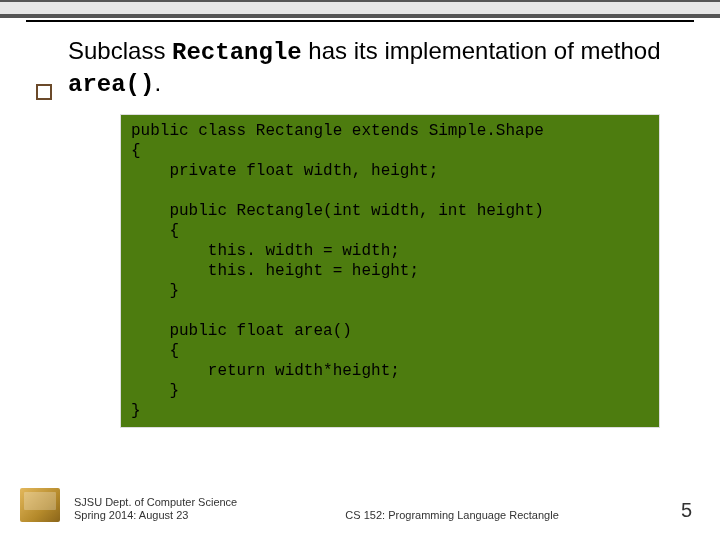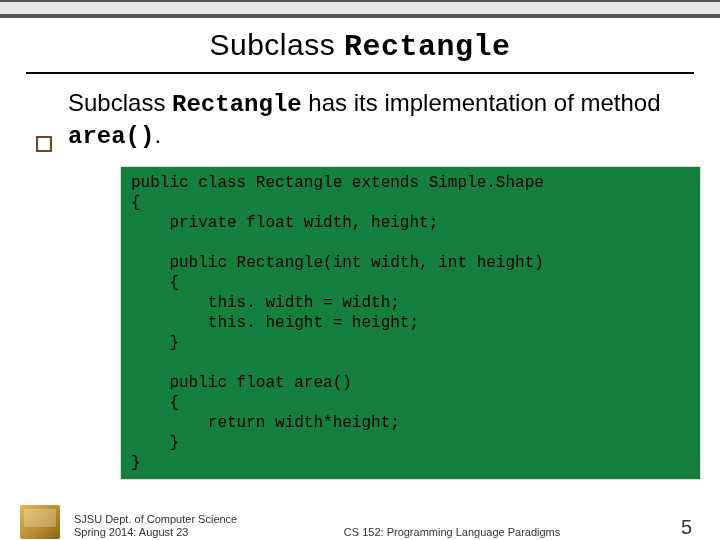--- a/index.html
+++ b/index.html
@@ -65,35 +65,35 @@
     font-size: 24px;
     line-height: 1.25;
     font-family: Tahoma, Verdana, sans-serif;
   }
   .bullet-text .mono {
     font-family: "Courier New", Courier, monospace;
     font-weight: bold;
   }
   .code-block {
     margin: 14px 0 0 84px;
-    width: 581px;
-    background: #15803d;
+    width: 540px;
+    background: #4d7c0f;
     border: 1px solid #ddd;
     padding: 6px 10px 6px 10px;
     font-family: "Courier New", Courier, monospace;
     font-size: 16px;
     line-height: 1.25;
     white-space: pre;
     box-sizing: border-box;
   }
   .footer {
     position: absolute;
     left: 0;
     right: 0;
-    bottom: 1px;
+    bottom: 18px;
     display: flex;
     align-items: flex-end;
     font-size: 11px;
     color: #333;
     padding: 0 28px 0 20px;
     font-family: Tahoma, Verdana, sans-serif;
   }
   .footer .logo {
     flex: 0 0 auto;
     width: 40px;
@@ -126,25 +126,20 @@
     margin-left: 14px;
   }
 </style>
 </head>
 <body>
 
 <div class="slide">
 
   <div class="top-bar"></div>
 
-  <div class="title-wrap">
-    <div class="title">
-      <span>Subclass </span><span class="mono">Rectangle</span>
-    </div>
-  </div>
   <div class="title-underline"></div>
 
   <div class="body">
     <div class="bullet-row">
       <div class="bullet-box">
           <div class="inner"></div>
         </div>
       <div class="bullet-text">
         <span>Subclass </span><span class="mono">Rectangle</span><span> has its implementation of method </span><span class="mono">area()</span><span>.</span>
       </div>
@@ -167,18 +162,18 @@
 }</div>
   </div>
 
   <div class="footer">
     <div class="logo"></div>
     <div class="left-col">
       <div>SJSU Dept. of Computer Science</div>
       <div>Spring 2014: August 23</div>
     </div>
     <div class="center-col">
-      <div>CS 152: Programming Language Paradigms</div>
+      <div>CS 152: Programming Language Rectangle</div>
     </div>
     <div class="page-num">5</div>
   </div>
 
 </div>
 
 </body></html>

